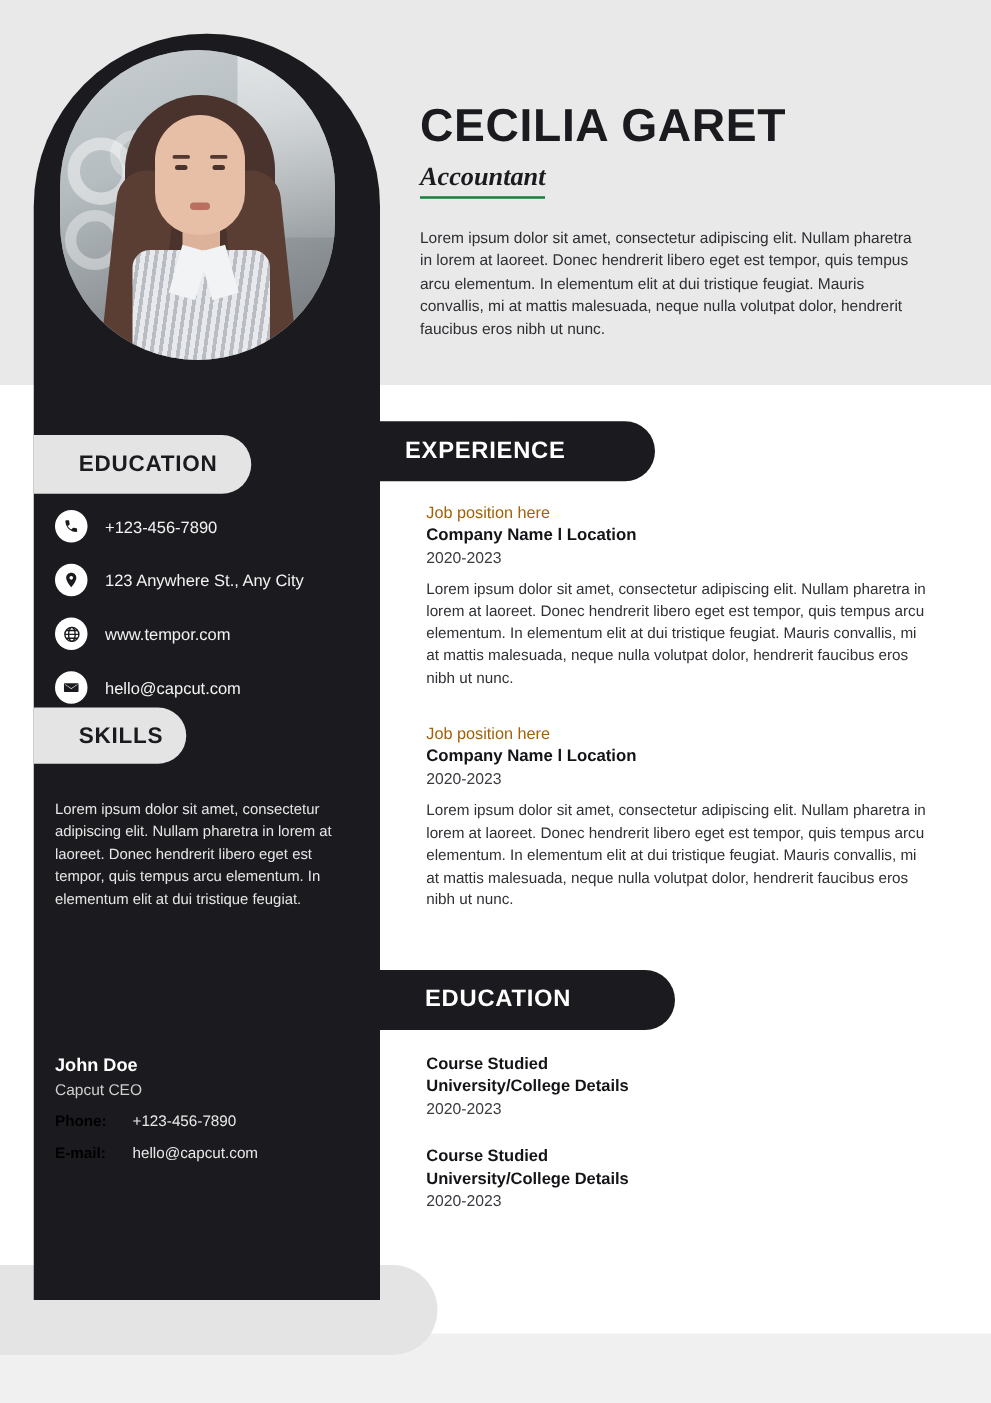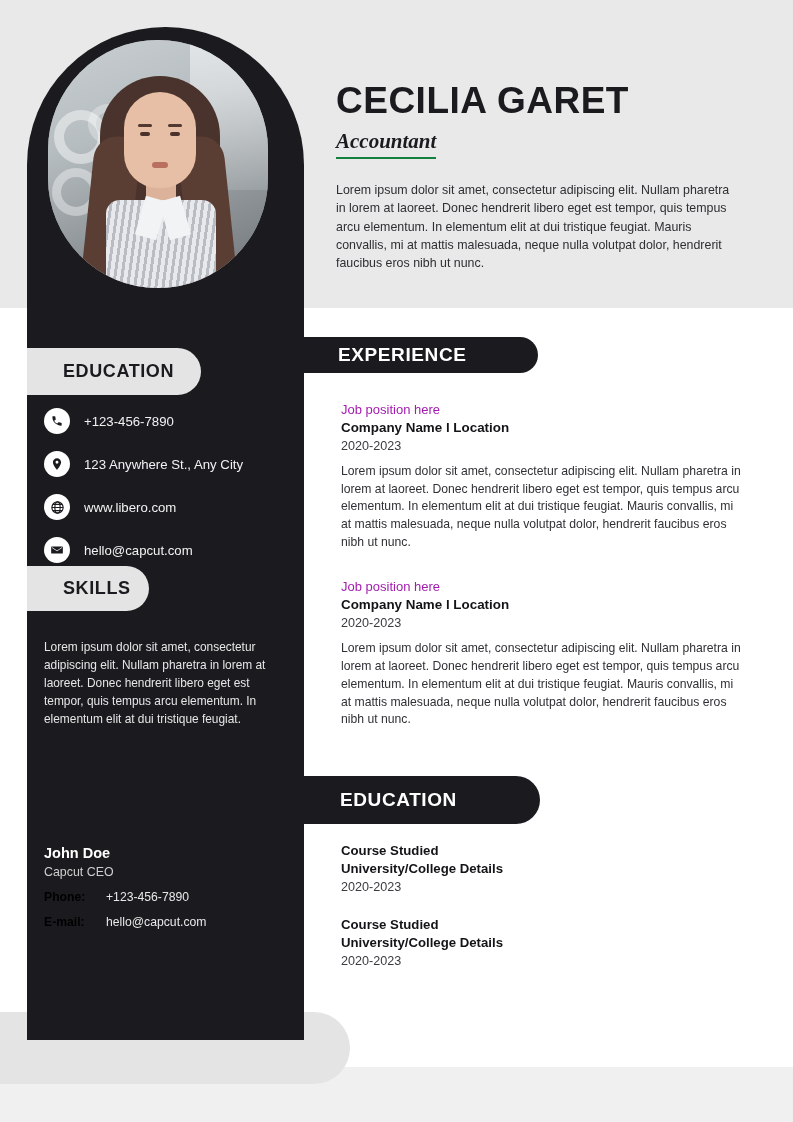--- a/index.html
+++ b/index.html
@@ -210,21 +210,21 @@
   .ref-name { color:#fff; font-size:14.5px; font-weight:bold; }
   .ref-title { color:#cfcfcf; font-size:12.4px; margin-top:4px; }
   .ref-line { display:flex; margin-top:11px; font-size:12.2px; }
   .ref-label { color:#000000; font-weight:bold; width:62px; flex:0 0 auto; }
   .ref-value { color:#e8e8e8; }
 
   
   .exp-list { position:absolute; left:341px; top:402px; width:400px; }
   .edu-list { position:absolute; left:341px; top:843px; width:400px; }
   .job { margin-bottom: 28px; }
-  .job-pos { font-size:13px; color:#a21caf; }
+  .job-pos { font-size:13px; color:#a16207; }
   .job-company { font-size:13.4px; font-weight:bold; color:#141418; margin-top:3px; }
   .job-years { font-size:12.6px; color:#3a3a40; margin-top:4px; }
   .job-desc { font-size:12.2px; line-height:1.45; color:#303036; margin-top:10px; }
   .edu { margin-bottom: 23px; }
   .edu-course { font-size:13.2px; font-weight:bold; color:#141418; }
   .edu-school { font-size:13.2px; font-weight:bold; color:#141418; margin-top:3px; }
   .edu-years { font-size:12.6px; color:#3a3a40; margin-top:4px; }
 </style>
 </head>
 <body>
@@ -268,21 +268,21 @@
 
   <div class="pill-light" style="left:27px; top:348px; width:174px; height:47px;">
     <span>EDUCATION</span>
   </div>
 
   <div class="pill-light" style="left:27px; top:566px; width:122px; height:45px;">
     <span>SKILLS</span>
   </div>
 
 
-  <div class="pill-dark" style="left:302px; top:337px; width:236px; height:36px;">
+  <div class="pill-dark" style="left:288px; top:337px; width:236px; height:48px;">
     <span>EXPERIENCE</span>
   </div>
 
   <div class="pill-dark" style="left:304px; top:776px; width:236px; height:48px;">
     <span>EDUCATION</span>
   </div>
 
   <div class="contacts-list">
     <div class="contact-row">
       <span class="c-ico">
@@ -303,21 +303,21 @@
     <div class="contact-row">
       <span class="c-ico">
         <svg width="15" height="15" viewBox="0 0 24 24">
             <g fill="none" stroke="#1b1b1f" stroke-width="1.8">
               <circle cx="12" cy="12" r="9"></circle>
               <ellipse cx="12" cy="12" rx="4.2" ry="9"></ellipse>
               <path d="M3 12h18M4.6 7h14.8M4.6 17h14.8"></path>
             </g>
           </svg>
       </span>
-      <span class="c-text">www.libero.com</span>
+      <span class="c-text">www.tempor.com</span>
     </div>
     <div class="contact-row">
       <span class="c-ico">
         <svg width="14" height="14" viewBox="0 0 24 24">
             <path fill="#1b1b1f" d="M3 6h18c.6 0 1 .4 1 1v10c0 .6-.4 1-1 1H3c-.6 0-1-.4-1-1V7c0-.6.4-1 1-1zm9 7L3.6 7.4 3 8l9 6 9-6-.6-.6L12 13z"></path>
           </svg>
       </span>
       <span class="c-text">hello@capcut.com</span>
     </div>
   </div>

